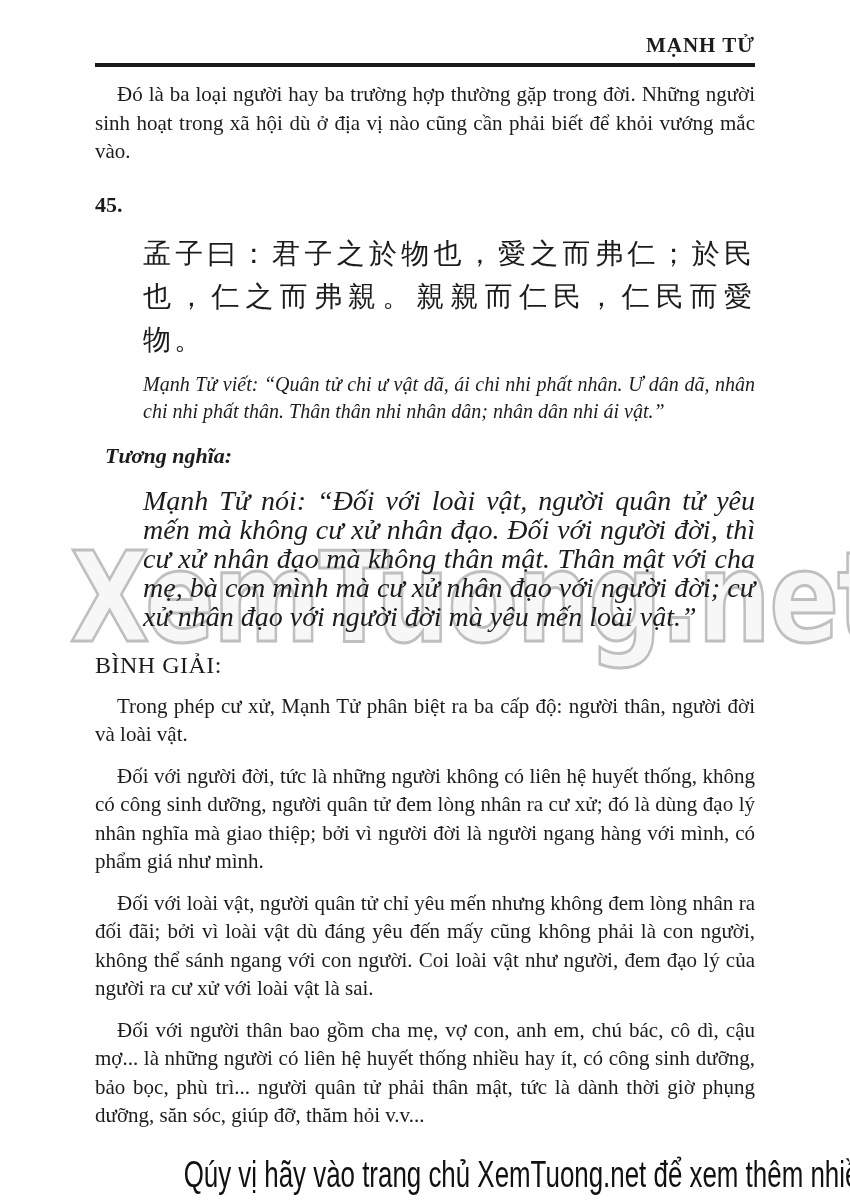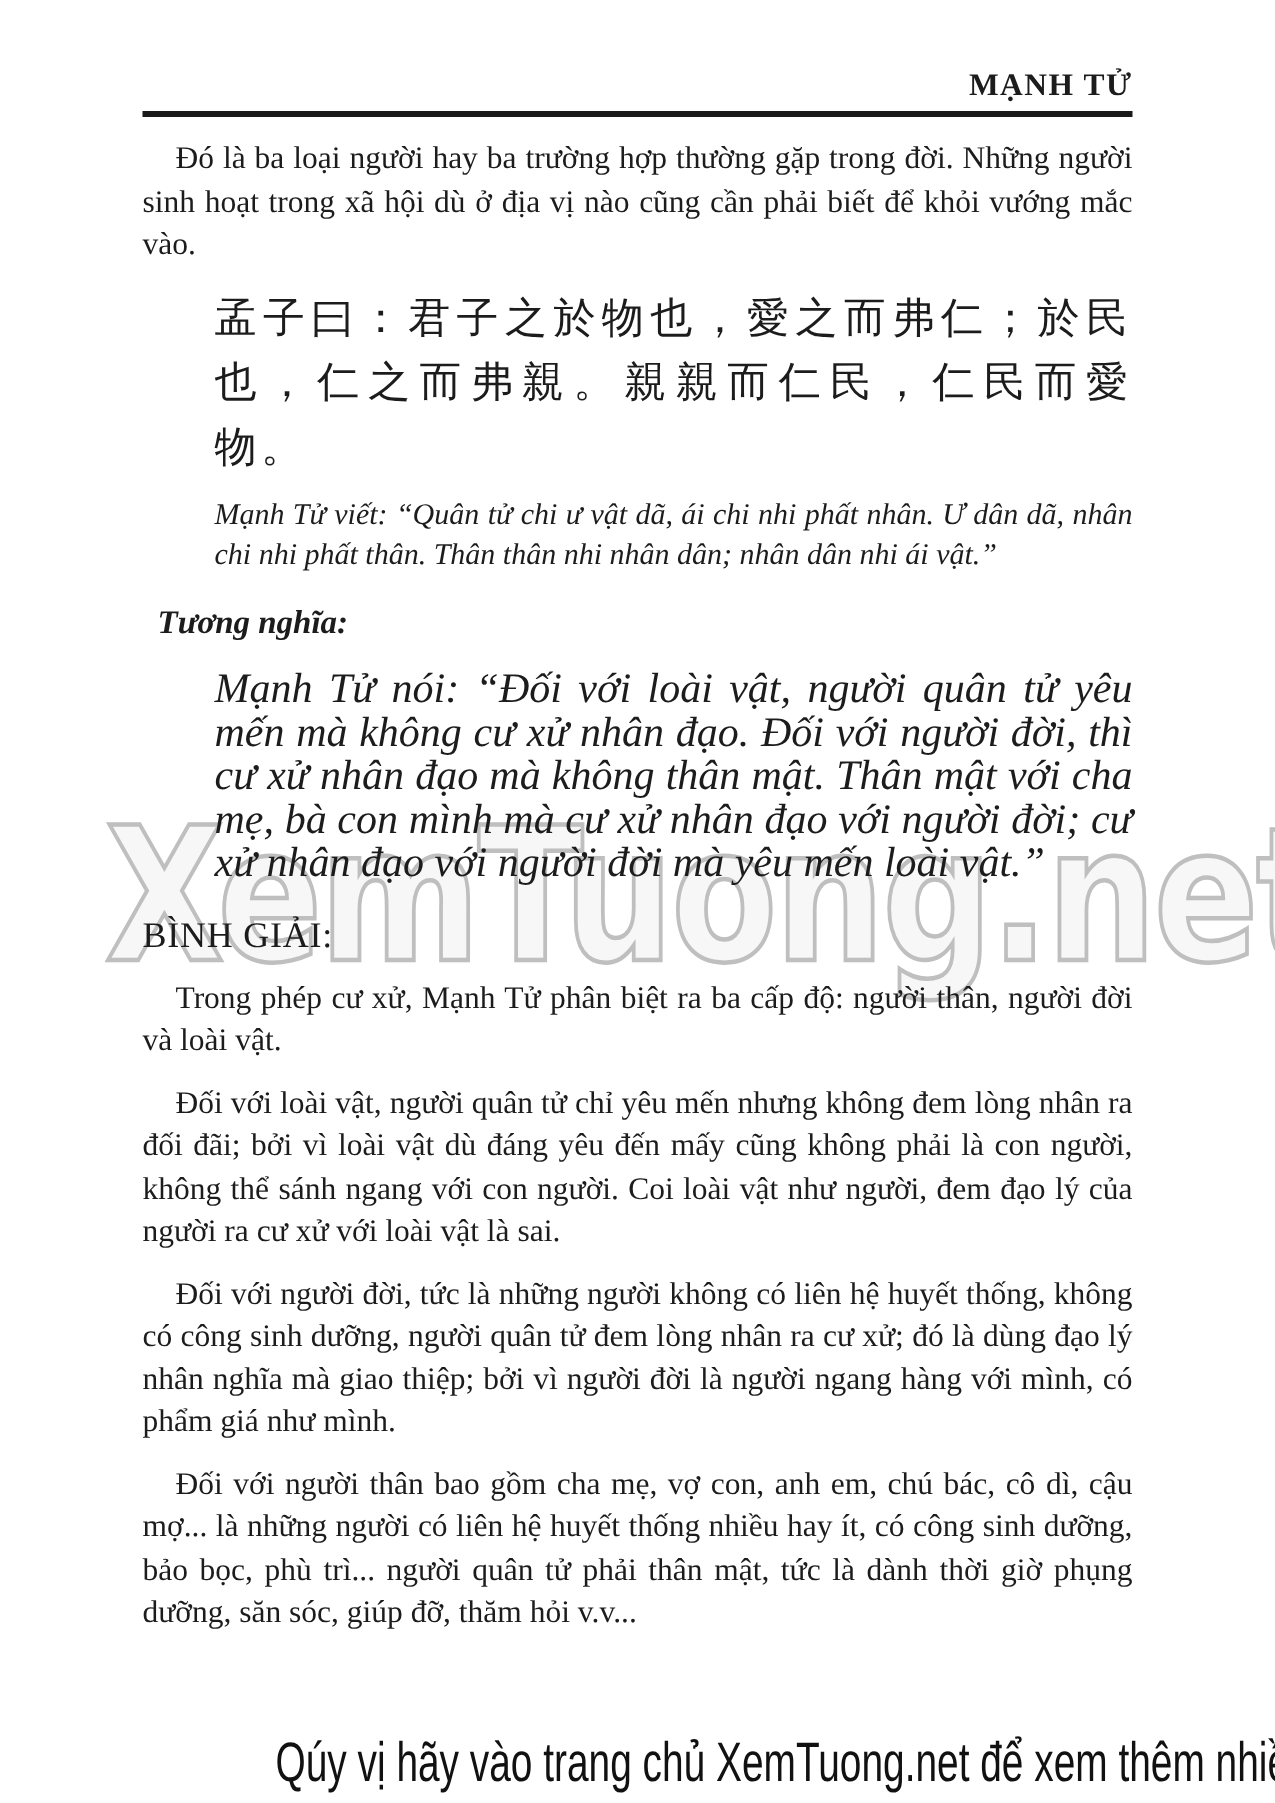--- a/index.html
+++ b/index.html
@@ -32,21 +32,21 @@
   }
 
   .content {
     position: absolute;
     left: 95px; top: 0;
     width: 660px;
     z-index: 1;
   }
 
   .header-row {
-    margin-top: 44px;
+    margin-top: 33px;
     text-align: right;
     font-weight: bold;
     font-size: 21px;
     letter-spacing: 1px;
   }
   .double-rule {
     margin-top: 5px;
     height: 3px;
     border-top: 2px solid #1a1a1a;
     border-bottom: 2px solid #1a1a1a;
@@ -140,36 +140,37 @@
 
   <div class="content">
 
     <div class="header-row">MẠNH TỬ</div>
 
     <div class="double-rule"></div>
 
 
     <p class="para">Đó là ba loại người hay ba trường hợp thường gặp trong đời. Những người sinh hoạt trong xã hội dù ở địa vị nào cũng cần phải biết để khỏi vướng mắc vào.</p>
 
+    <div class="section-number">45.</div>
 
     <div class="chinese">孟子曰：君子之於物也，愛之而弗仁；於民也，仁之而弗親。親親而仁民，仁民而愛物。</div>
 
     <div class="translit">Mạnh Tử viết: “Quân tử chi ư vật dã, ái chi nhi phất nhân. Ư dân dã, nhân chi nhi phất thân. Thân thân nhi nhân dân; nhân dân nhi ái vật.”</div>
 
     <div class="dich-nghia">Tương nghĩa:</div>
 
     <div class="translation">Mạnh Tử nói: “Đối với loài vật, người quân tử yêu mến mà không cư xử nhân đạo. Đối với người đời, thì cư xử nhân đạo mà không thân mật. Thân mật với cha mẹ, bà con mình mà cư xử nhân đạo với người đời; cư xử nhân đạo với người đời mà yêu mến loài vật.”</div>
 
     <div class="binh-giai">BÌNH GIẢI:</div>
 
     <p class="para">Trong phép cư xử, Mạnh Tử phân biệt ra ba cấp độ: người thân, người đời và loài vật.</p>
 
+    <p class="para">Đối với người đời, tức là những người không có liên hệ huyết thống, không có công sinh dưỡng, người quân tử đem lòng nhân ra cư xử; đó là dùng đạo lý nhân nghĩa mà giao thiệp; bởi vì người đời là người ngang hàng với mình, có phẩm giá như mình.</p>
+
     <p class="para">Đối với loài vật, người quân tử chỉ yêu mến nhưng không đem lòng nhân ra đối đãi; bởi vì loài vật dù đáng yêu đến mấy cũng không phải là con người, không thể sánh ngang với con người. Coi loài vật như người, đem đạo lý của người ra cư xử với loài vật là sai.</p>
-
-    <p class="para">Đối với người đời, tức là những người không có liên hệ huyết thống, không có công sinh dưỡng, người quân tử đem lòng nhân ra cư xử; đó là dùng đạo lý nhân nghĩa mà giao thiệp; bởi vì người đời là người ngang hàng với mình, có phẩm giá như mình.</p>
 
     <p class="para">Đối với người thân bao gồm cha mẹ, vợ con, anh em, chú bác, cô dì, cậu mợ... là những người có liên hệ huyết thống nhiều hay ít, có công sinh dưỡng, bảo bọc, phù trì... người quân tử phải thân mật, tức là dành thời giờ phụng dưỡng, săn sóc, giúp đỡ, thăm hỏi v.v...</p>
 
   </div>
 
   <div class="footer">
     <span class="footer-inner"><span>Qúy vị hãy vào trang chủ </span><span class="footer-link">XemTuong.net</span><span> để xem thêm nhiều mục hay khác</span></span>
   </div>
 
 </div>

